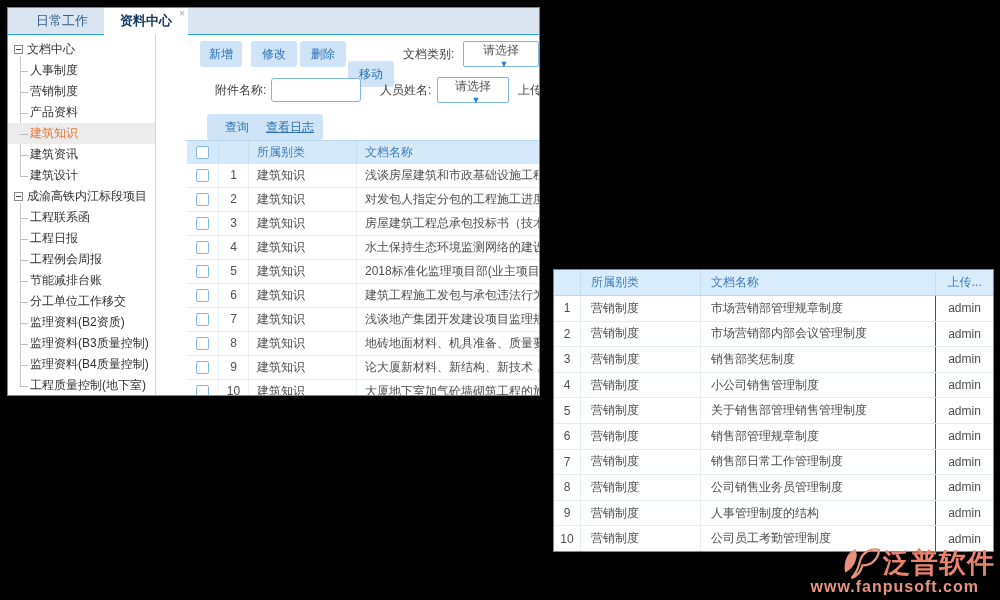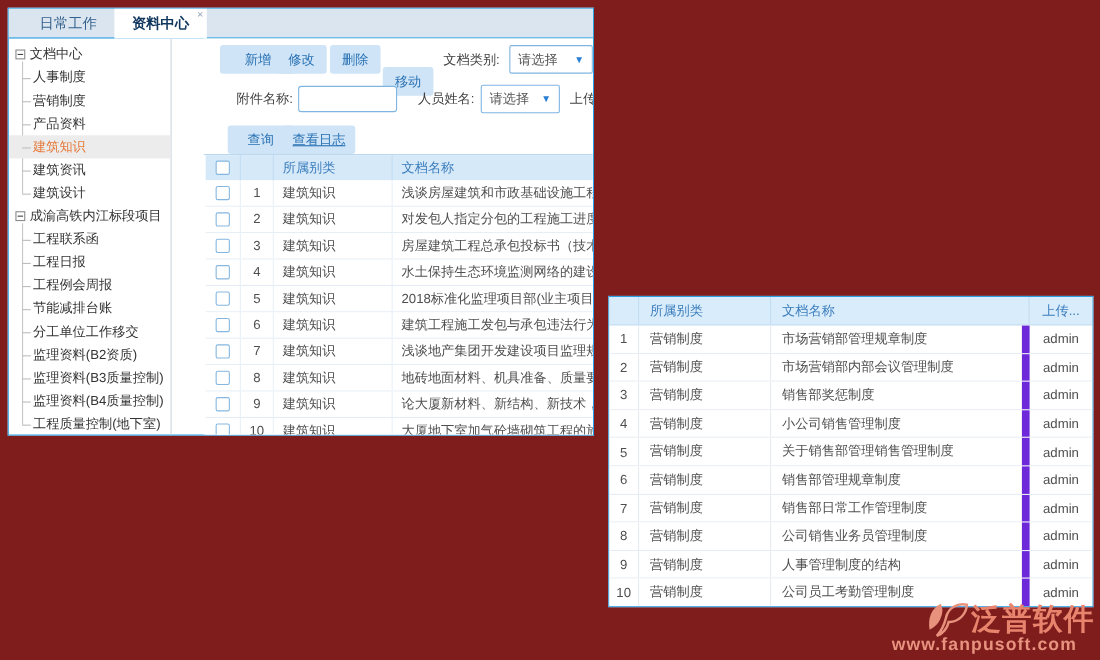--- a/index.html
+++ b/index.html
@@ -1,17 +1,17 @@
 <!DOCTYPE html>
 <html><head>
 <meta charset="utf-8">
 <style>
   * { margin:0; padding:0; box-sizing:border-box; }
   html,body { width:1000px; height:600px; background:#fff; font-family:"Liberation Sans","DejaVu Sans",sans-serif; }
-  .stage { position:relative; width:1000px; height:600px; background:#7f1d1d; overflow:hidden; }
+  .stage { position:relative; width:1000px; height:600px; background:#000000; overflow:hidden; }
 
   
   .panel1 { position:absolute; left:7px; top:7px; width:533px; height:389px; border:1px solid #2ba0e4; background:#fff; }
   .tabbar { height:27px; background:#dbe5ef; display:flex; align-items:stretch; padding-left:12px; border-bottom:1px solid #2ba0e4; }
   .tab { padding:0 16px; display:flex; align-items:center; font-size:13px; color:#33618e; position:relative; cursor:default; }
   .tab.active { background:#fff; color:#12375f; font-weight:bold; margin-bottom:-1px; padding-bottom:1px; }
   .tab-close { position:absolute; top:1px; right:3px; font-size:10px; font-weight:normal; color:#97a7ba; line-height:1; }
 
   .content { display:flex; height:360px;gap:29px; }
 
@@ -29,21 +29,21 @@
   .tnode.sel .tlabel { color:#e5793a; }
 
   
   .main { flex:1; position:relative; overflow:hidden; background:#fff; }
   .frow { position:absolute; left:0; right:0; }
   .r1 { top:6px; height:26px; }
   .r2 { top:42px; height:26px; }
   .r3 { top:79px; height:26px; }
   .btn { position:absolute; top:0; height:26px; background:#cfe4f6; color:#2a72b5; border:none; border-radius:3px; font-size:12px; line-height:26px; text-align:center; cursor:pointer; font-family:inherit; }
   .lbl { position:absolute; top:0; height:26px; line-height:26px; font-size:12px; color:#3f3f3f; white-space:nowrap; }
-  .select { position:absolute; top:0; height:26px; background:#fff; border:1px solid #7fb5e2; border-radius:2px; font-size:12px; color:#555; display:flex; align-items:center; justify-content:space-between; padding:0 7px; cursor:pointer; }
+  .select { position:absolute; top:0; height:26px; background:#fff; border:1px solid #7fb5e2; border-radius:2px; font-size:12px; color:#555; display:flex; align-items:center; justify-content:space-between; padding:0 7px; cursor:pointer;flex-direction:column; }
   .select .arr { color:#2a7fd4; font-size:9px; margin-left:6px; }
   .tinput { position:absolute; top:1px; height:24px; background:#fff; border:1px solid #7fb5e2; border-radius:3px; font-size:12px; padding:0 5px; font-family:inherit; }
   .sep { position:absolute; top:105px; left:0; right:0; height:1px; background:#bcd8ee; }
 
   
   .ltable { position:absolute; top:106px; left:2px; right:0; bottom:0; display:flex; flex-direction:column; font-size:12px; }
   .lthead { height:23px; flex:none; background:#d6e9f9; color:#3b7dbc; display:flex; align-items:center; }
   .lrow { flex:1; display:flex; align-items:center; border-bottom:1px solid #e4edf6; background:#fff; color:#4f4f4f; cursor:default; }
   .lrow:last-child { border-bottom:none; }
   .c-cb { width:32px; flex:none; display:flex; justify-content:center; align-self:stretch; align-items:center; border-right:1px solid #e8f0f8; }
@@ -53,21 +53,21 @@
   .lthead .c-cb, .lthead .c-no, .lthead .c-cat { border-right:1px solid #c3ddf2; }
   .cb { width:13px; height:13px; border:1px solid #85b7e0; border-radius:2px; background:#fff; cursor:pointer; }
 
   
   .panel2 { position:absolute; left:553px; top:269px; width:441px; height:283px; border:1px solid #2ba0e4; background:#fff; display:flex; flex-direction:column; font-size:12px; }
   .rthead { height:26px; flex:none; background:#d9ecfb; color:#3b7dbc; display:flex; align-items:center; border-bottom:1px solid #bcd8ee; }
   .rrow { flex:1; display:flex; align-items:center; border-bottom:1px solid #e6ecf2; color:#4f4f4f; background:#fff; cursor:default; }
   .rrow:last-child { border-bottom:none; }
   .rc-no { width:27px; flex:none; text-align:center; align-self:stretch; display:flex; align-items:center; justify-content:center; border-right:1px solid #e6ecf2; }
   .rc-cat { width:120px; flex:none; padding-left:10px; align-self:stretch; display:flex; align-items:center; border-right:1px solid #e6ecf2; }
-  .rc-name { flex:1; padding-left:10px; white-space:nowrap; overflow:hidden; align-self:stretch; display:flex; align-items:center; border-right:7px solid #6d28d9; }
+  .rc-name { flex:1; padding-left:10px; white-space:nowrap; overflow:hidden; align-self:stretch; display:flex; align-items:center; border-right:1px solid #6d28d9; }
   .rc-up { width:57px; flex:none; text-align:center; }
   .rthead .rc-no, .rthead .rc-cat, .rthead .rc-name { border-right:1px solid #c3ddf2; }
 
   
   .watermark { position:absolute; right:5px; top:545px; z-index:5; display:flex; flex-direction:column; align-items:flex-end; }
   .brandline { display:flex; align-items:center; gap:2px; }
   .brand { font-size:27px; font-weight:bold; color:#e8846d; letter-spacing:1px; font-family:"Liberation Serif","DejaVu Serif",serif; }
   .wurl { font-size:16px; font-weight:bold; color:#e8937f; letter-spacing:1px; margin-top:-3px; margin-right:16px; }
 </style>
 </head>
@@ -158,21 +158,21 @@
             </div>
           <div class="tnode child">
               <span class="dash"></span>
               <span class="tlabel">工程质量控制(地下室)</span>
             </div>
         </div>
       </aside>
 
       <div class="main">
         <div class="frow r1">
-          <button class="btn" style="left:15px;width:69px;">新增</button>
+          <button class="btn" style="left:15px;width:42px;">新增</button>
           <button class="btn" style="left:66px;width:46px;">修改</button>
           <button class="btn" style="left:115px;width:46px;">删除</button>
           <button class="btn" style="left:163px;width:46px;margin-top:20px;">移动</button>
           <span class="lbl" style="left:218px;">文档类别:</span>
           <div class="select" style="left:278px;width:76px;">
             <span>请选择</span>
             <span class="arr">▼</span>
           </div>
           <span class="lbl" style="left:369px;">文档</span>
         </div>

